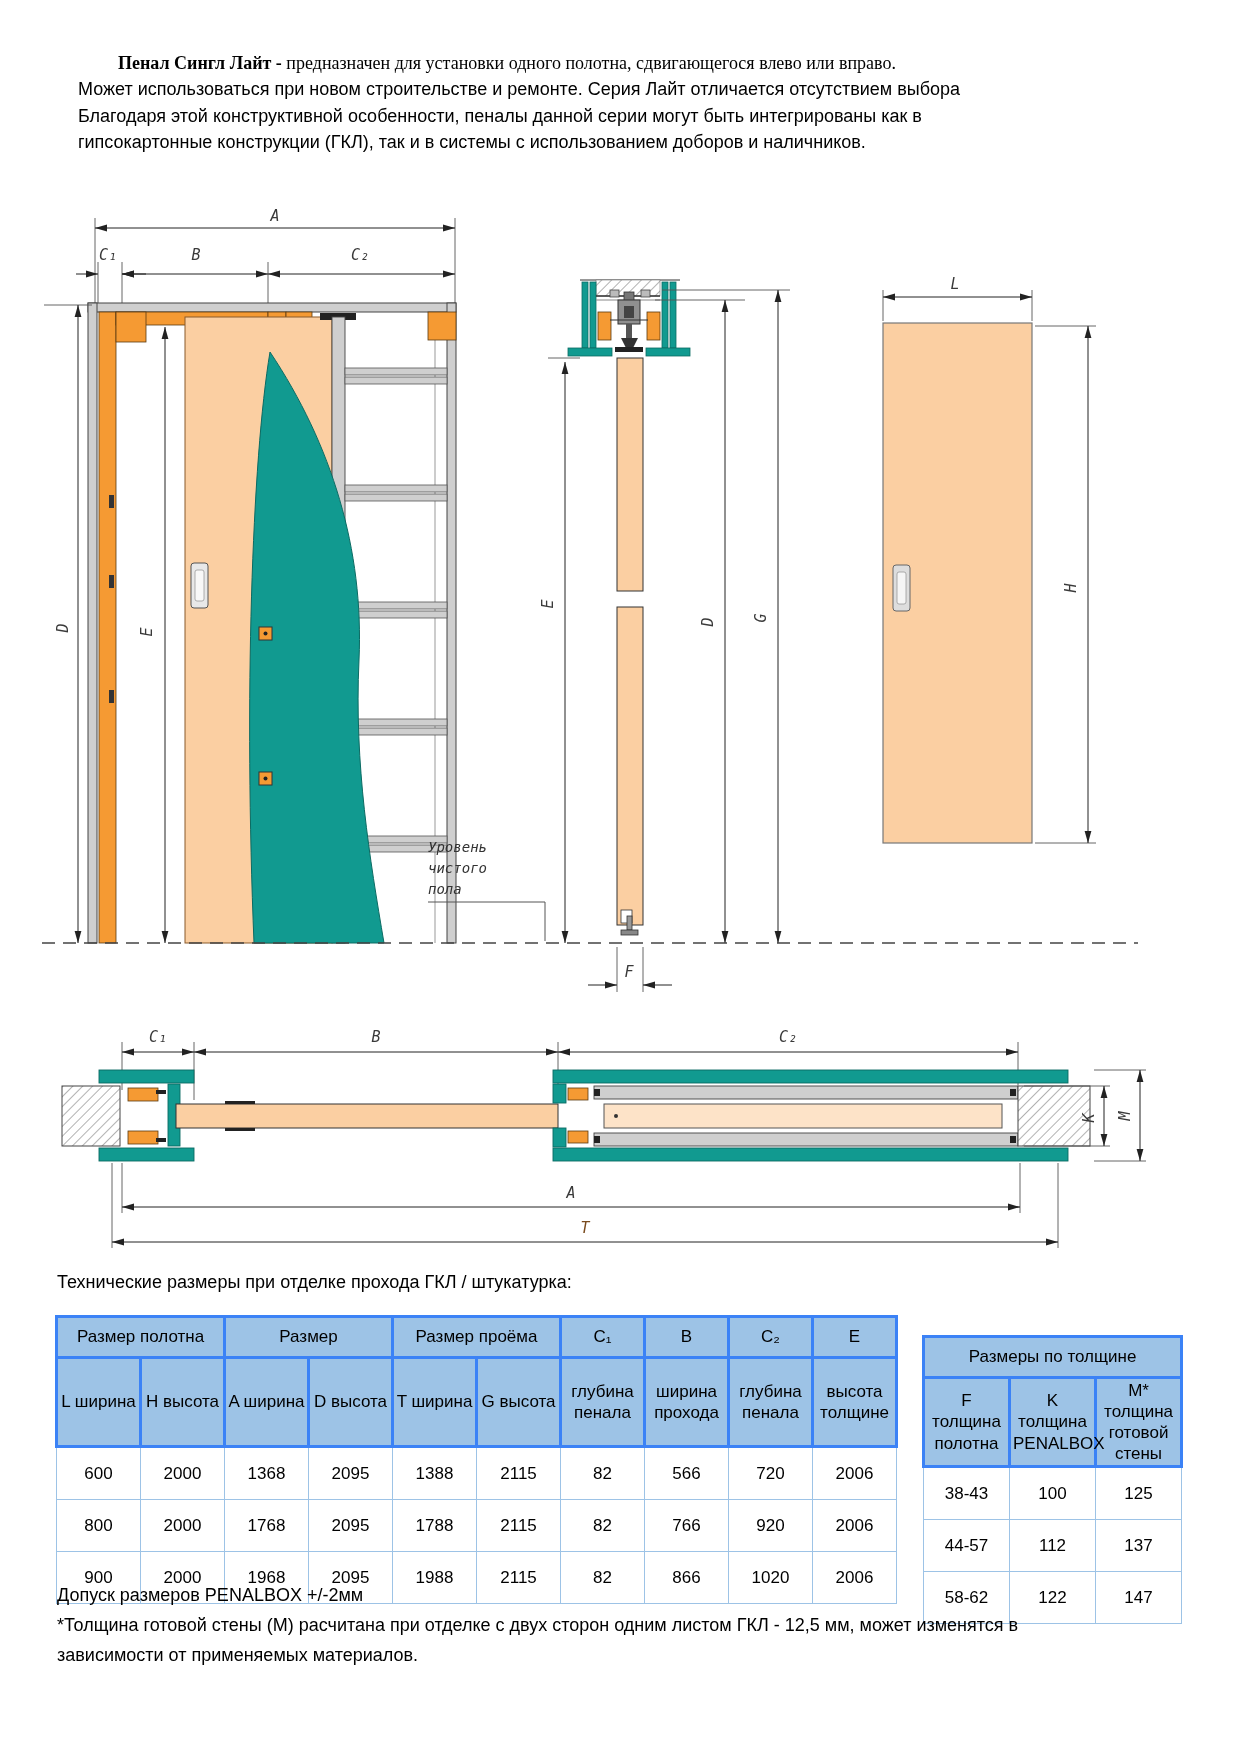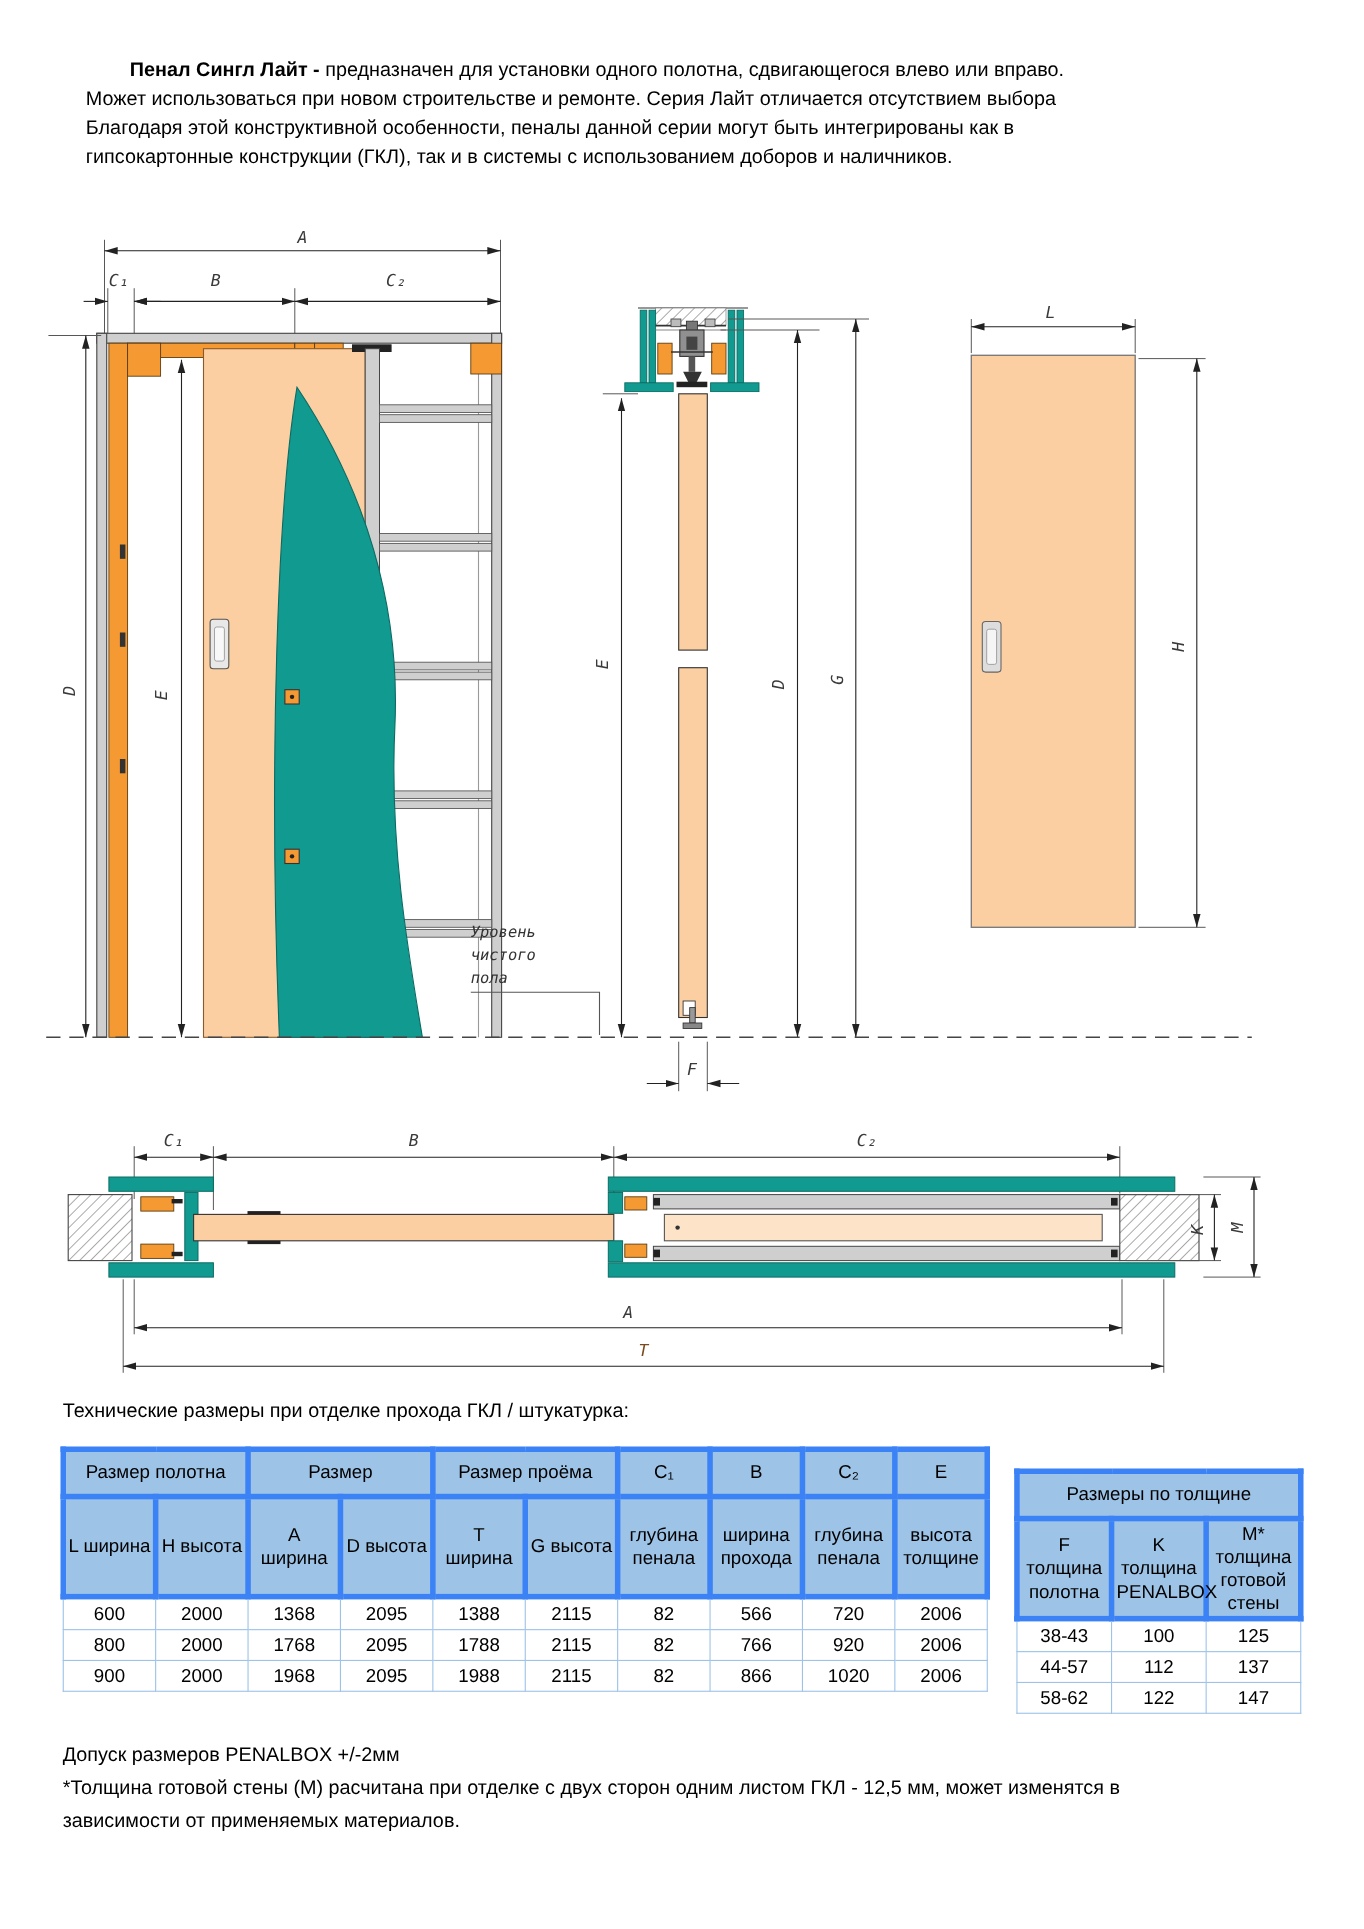--- a/index.html
+++ b/index.html
@@ -1,29 +1,29 @@
 <!DOCTYPE html>
 <html><head>
 <meta charset="utf-8">
 <style>
   html,body{margin:0;padding:0;background:#fff;}
   .page{position:relative;width:1240px;height:1754px;background:#fff;overflow:hidden;
         font-family:"Liberation Sans",sans-serif;color:#000;}
   .intro{position:absolute;left:78px;top:50px;width:950px;font-size:18px;line-height:26.4px;}
   .intro .ln{white-space:nowrap;}
-  .intro .ln.first{text-indent:40px;}
+  .intro .ln.first{text-indent:40px;font-family:Liberation Serif, serif;}
   .intro b{font-weight:bold;}
   .drawing-svg{position:absolute;left:0;top:190px;}
   .dimtxt{font-family:"DejaVu Sans Mono",monospace;font-style:italic;font-size:15px;fill:#3a3a3a;}
   .dimtxt.brown{fill:#7a4b1e;}
   .floornote{font-family:"DejaVu Sans Mono",monospace;font-style:italic;font-size:14px;fill:#333;}
   .sec-title{position:absolute;left:57px;top:1272px;font-size:18px;}
   table.dtab{position:absolute;border-collapse:collapse;table-layout:fixed;font-size:17px;text-align:center;}
-  table.dtab th{background:#9dc3e6;font-weight:400;border:5px solid #3b82f6;padding:0 2px;}
-  table.dtab td{background:#fff;border:1px solid #9dc3e6;height:27px;padding:0 2px;}
+  table.dtab th{background:#9dc3e6;font-weight:400;border:3px solid #3b82f6;padding:0 2px;}
+  table.dtab td{background:#fff;border:1px solid #9dc3e6;height:27px;padding:12px 2px;}
   table.dtab tr.grp th{height:38px;}
   table.dtab tr.sub th{height:86px;white-space:pre-line;line-height:1.25;}
   .t-main{left:55px;top:1315px;width:840px;}
   .t-right{left:922px;top:1315px;width:258px;margin-top:20px;}
   .notes{position:absolute;left:57px;top:1580px;width:980px;font-size:18px;line-height:30px;}
   .notes .ln{white-space:nowrap;}
 </style>
 </head>
 <body>
 

